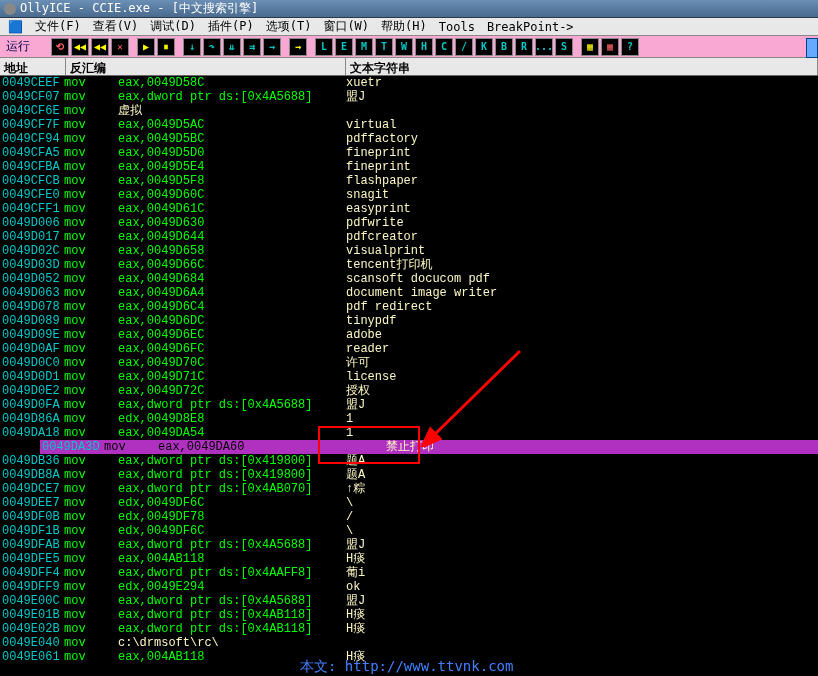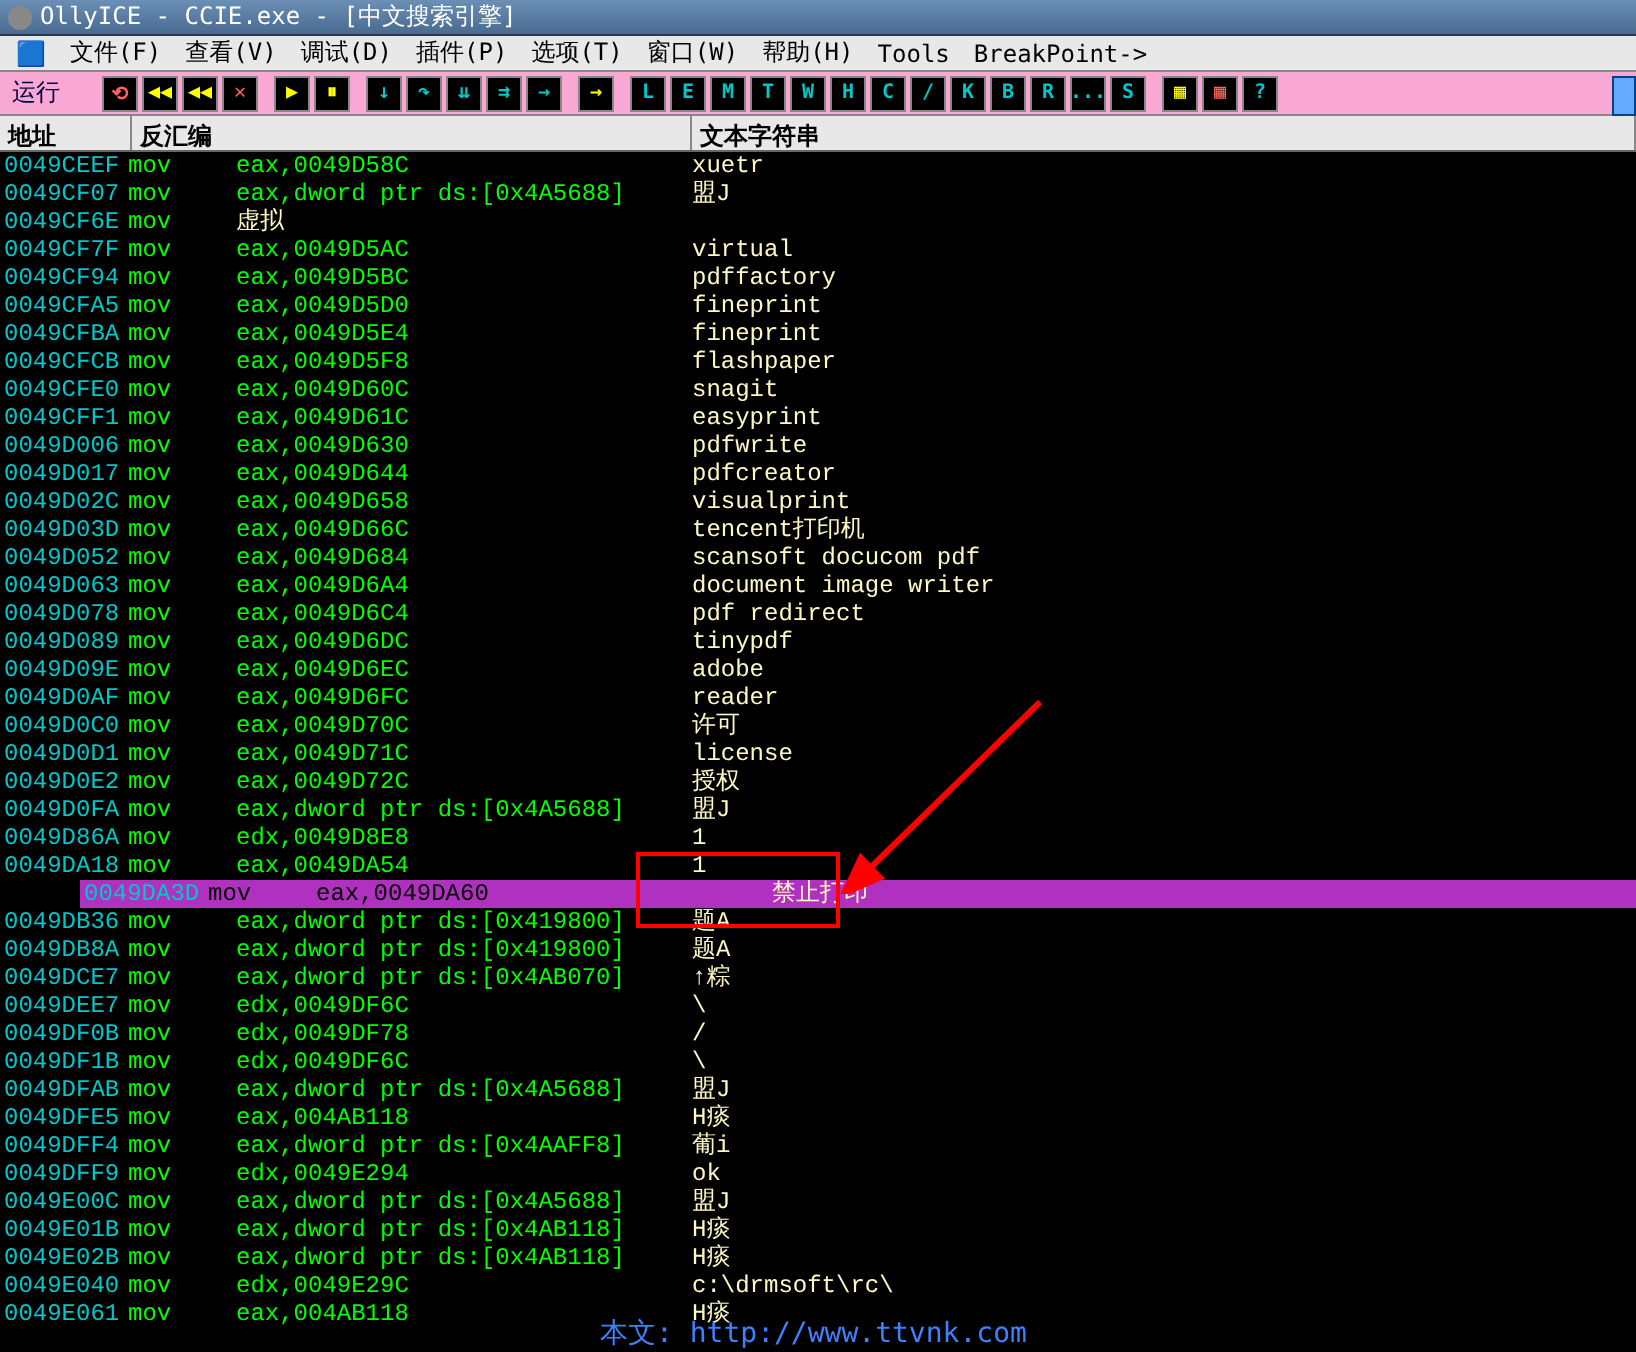--- a/index.html
+++ b/index.html
@@ -390,21 +390,20 @@
     </div>
     <div class="row">
       <div class="addr">0049E02B</div>
       <div class="mnem">mov</div>
       <div class="ops">eax,dword ptr ds:[0x4AB118]</div>
       <div class="str">H痰</div>
     </div>
     <div class="row">
       <div class="addr">0049E040</div>
       <div class="mnem">mov</div>
-      <div class="ops">edx,0049E29C</div>
       <div class="str">c:\drmsoft\rc\</div>
     </div>
     <div class="row">
       <div class="addr">0049E061</div>
       <div class="mnem">mov</div>
       <div class="ops">eax,004AB118</div>
       <div class="str">H痰</div>
     </div>
   </div>
 

